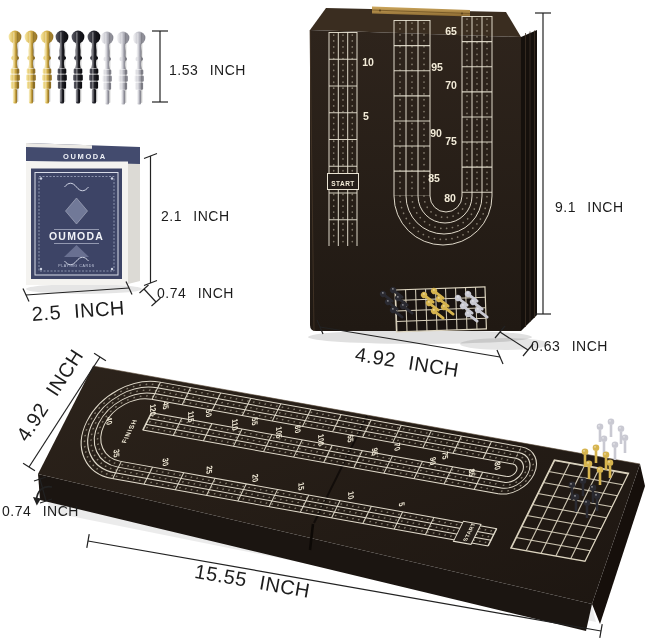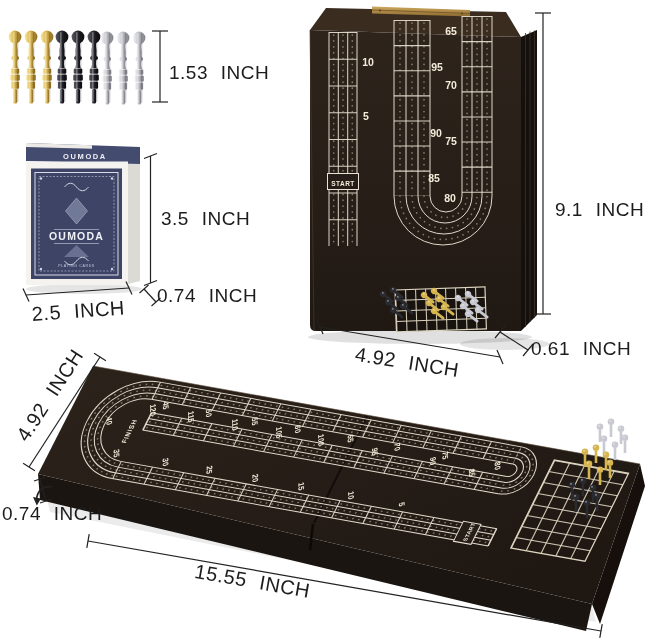--- a/index.html
+++ b/index.html
@@ -1,19 +1,19 @@
 <!DOCTYPE html>
 <html><head>
 <meta charset="utf-8">
 <style>
   html,body{margin:0;padding:0;background:#ffffff;}
   .stage{position:relative;width:645px;height:640px;background:#ffffff;overflow:hidden;
          font-family:"Liberation Sans",sans-serif;}
   .stage svg{position:absolute;left:0;top:0;}
-  .dim{position:absolute;font-size:19px;color:#1c1c1c;letter-spacing:.5px;word-spacing:7px;
+  .dim{position:absolute;font-size:14px;color:#1c1c1c;letter-spacing:.5px;word-spacing:7px;
        white-space:nowrap;transform-origin:0 0;font-weight:400;}
   .dim.lg{font-size:20px;}
   .trk{stroke:#e9e3d3;stroke-width:1;fill:none;opacity:.95;}
   .sep{stroke:#e9e3d3;fill:none;opacity:.9;}
   .dots{stroke:#cbc2ae;stroke-width:1.7;fill:none;stroke-linecap:round;stroke-dasharray:.1 5.8;opacity:.55;}
   .mline{stroke:#222;stroke-width:1.2;fill:none;}
   .num{fill:#f3ecd9;font-family:"Liberation Sans",sans-serif;font-weight:bold;}
 </style>
 </head>
 <body>
@@ -375,22 +375,22 @@
       <path d="M52,487 C43,485 37,491 36.5,500" stroke-width="1.6"></path>
       <path d="M33,497 L36.8,505.5 L41,498.5 Z" fill="#222" stroke="none"></path>
       <line x1="88" y1="541" x2="601" y2="631"></line>
       <line x1="89.2" y1="534.1" x2="86.8" y2="547.9"></line>
       <line x1="602.2" y1="624.1" x2="599.8" y2="637.9"></line>
     </g>
   </g>
 </svg>
 
 <div class="dim" style="left:169px;top:62px">1.53 INCH</div>
-<div class="dim" style="left:161px;top:208px">3.5 INCH</div>
+<div class="dim" style="left:161px;top:208px">2.1 INCH</div>
 <div class="dim" style="left:157px;top:285px">0.74 INCH</div>
 <div class="dim lg" style="left:31px;top:303px;transform:rotate(-4deg)">2.5 INCH</div>
 <div class="dim lg" style="left:357px;top:343px;transform:rotate(9deg)">4.92 INCH</div>
-<div class="dim" style="left:531px;top:338px">0.61 INCH</div>
+<div class="dim" style="left:531px;top:338px">0.63 INCH</div>
 <div class="dim" style="left:555px;top:199px">9.1 INCH</div>
 <div class="dim lg" style="left:12px;top:433px;transform:rotate(-57deg)">4.92 INCH</div>
 <div class="dim" style="left:2px;top:503px">0.74 INCH</div>
 <div class="dim lg" style="left:197px;top:560px;transform:rotate(10deg)">15.55 INCH</div>
 </div>
 
 </body></html>

